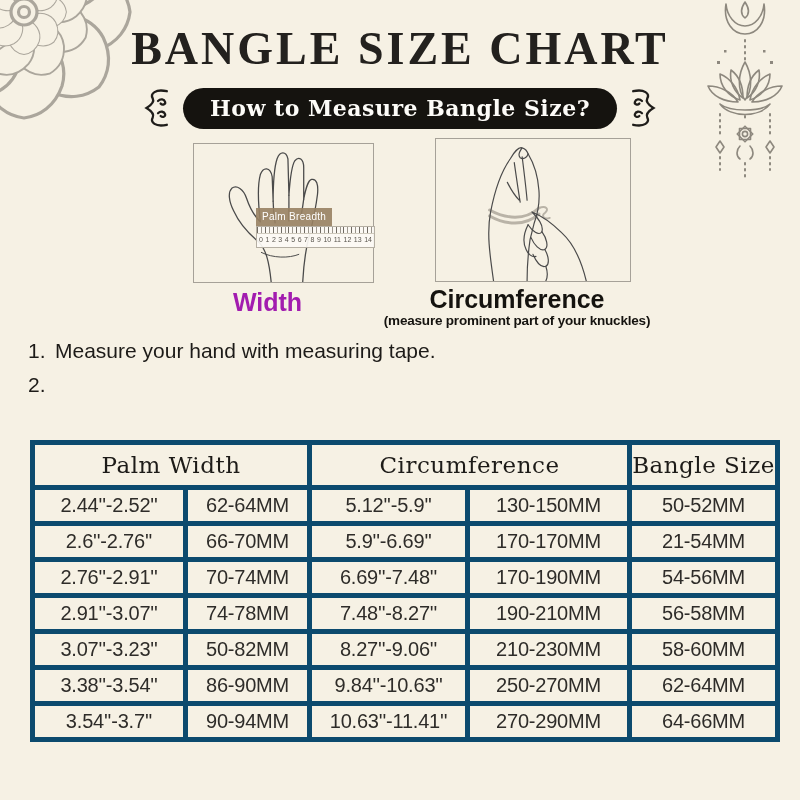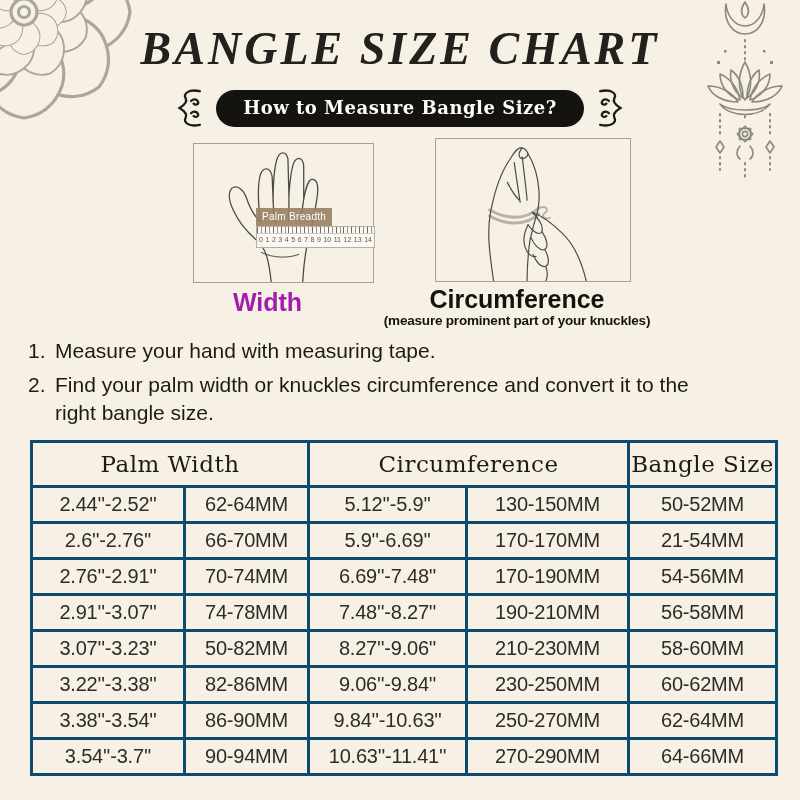--- a/index.html
+++ b/index.html
@@ -14,32 +14,32 @@
   
   .mandala { position:absolute; left:-106px; top:-118px; width:260px; height:260px; }
   .lotus-pendant { position:absolute; left:690px; top:0; width:110px; height:200px; }
 
   
   .title {
     position:absolute; top:22px; left:0; width:100%;
     text-align:center;
     font-family:"Liberation Serif", serif;
     font-weight:700; font-size:46px; letter-spacing:3px;
-    color:#23211e; white-space:nowrap;font-style:italic;
+    color:#23211e; white-space:nowrap;
   }
 
   
   .badge-row {
     position:absolute; top:86px; left:0; width:100%;
     display:flex; justify-content:center; align-items:center; gap:10px;
   }
   .badge {
     background:#15130f; color:#fdfcf8;
     font-family:"DejaVu Serif", serif; font-weight:700;
-    font-size:18px; line-height:1;
+    font-size:22px; line-height:1;
     padding:9px 27px 10px; border-radius:24px; letter-spacing:0.5px;
   }
   .ornament { width:30px; height:44px; }
 
   
   .illus-box { position:absolute; border:1px solid #a6a198; background:transparent;margin-left:16px; }
   .box-width { left:177px; top:143px; width:181px; height:140px; }
   .box-circ  { left:419px; top:138px; width:196px; height:144px; }
   .hand-svg { position:absolute; left:0; top:0; width:100%; height:100%; }
 
@@ -83,21 +83,21 @@
   .instructions li { display:flex; font-size:21px; line-height:1.3; margin-bottom:7px; color:#1d1b18; }
   .instructions .num { flex:0 0 27px; }
   .instructions .txt { max-width:668px; }
 
   
   .size-table {
     position:absolute; left:30px; top:440px; width:745px;
     border-collapse:collapse; table-layout:fixed;
   }
   .size-table th, .size-table td {
-    border:3px solid #0c4a6e; text-align:center; vertical-align:middle;
+    border:5px solid #0c4a6e; text-align:center; vertical-align:middle;
     overflow:hidden; white-space:nowrap;
   }
   .size-table thead th {
     height:45px;
     font-family:"DejaVu Serif", serif; font-weight:500;
     font-size:23px; color:#1d1b18; letter-spacing:0.5px;
   }
   .size-table td {
     height:36px; font-size:20px; color:#2e2c29; letter-spacing:-0.2px;
   }
@@ -248,21 +248,20 @@
 <div class="label-circ">Circumference</div>
 <div class="label-note">(measure prominent part of your knuckles)</div>
 
 <ul class="instructions">
     <li>
       <span class="num">1.</span>
       <span class="txt">Measure your hand with measuring tape.</span>
     </li>
     <li>
       <span class="num">2.</span>
-      <span class="txt">Find your palm width or knuckles circumference and convert it to the right bangle size.</span>
     </li>
   </ul>
 
 <table class="size-table">
   <colgroup>
     <col style="width:153px">
       <col style="width:124px">
       <col style="width:158px">
       <col style="width:162px">
       <col style="width:148px">
@@ -304,27 +303,20 @@
         <td>56-58MM</td>
       </tr>
       <tr>
         <td>3.07''-3.23''</td>
         <td>50-82MM</td>
         <td>8.27''-9.06''</td>
         <td>210-230MM</td>
         <td>58-60MM</td>
       </tr>
       <tr>
-        <td>3.22''-3.38''</td>
-        <td>82-86MM</td>
-        <td>9.06''-9.84''</td>
-        <td>230-250MM</td>
-        <td>60-62MM</td>
-      </tr>
-      <tr>
         <td>3.38''-3.54''</td>
         <td>86-90MM</td>
         <td>9.84''-10.63''</td>
         <td>250-270MM</td>
         <td>62-64MM</td>
       </tr>
       <tr>
         <td>3.54''-3.7''</td>
         <td>90-94MM</td>
         <td>10.63''-11.41''</td>

